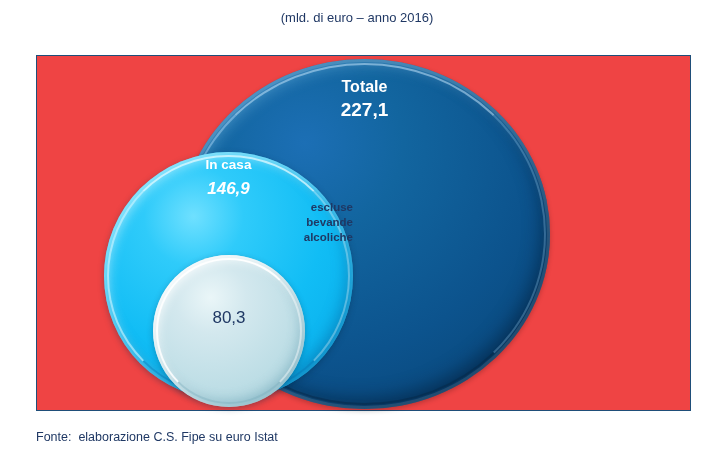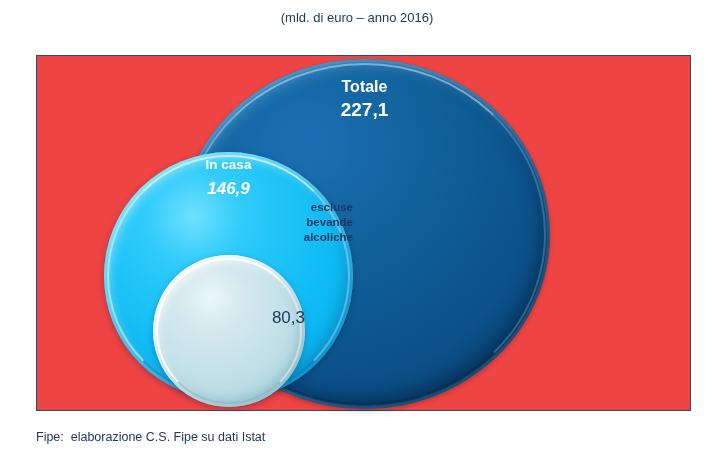--- a/index.html
+++ b/index.html
@@ -219,21 +219,20 @@
     font-weight: normal;
     color: #1F3864;
     line-height: 19px;
   }
   #label-fuoricasa .series-value {
     font-size: 17px;
     font-weight: normal;
     color: #1F3864;
     line-height: 24px;
     margin-top: 7px;
-    text-align: right;
   }
 
   
   #source-note {
     position: absolute;
     left: 36px;
     top: 430px;
     font-size: 12.5px;
     color: #1F3864;
     white-space: pre;
@@ -272,13 +271,13 @@
     <div class="series-note">bevande</div>
     <div class="series-note">alcoliche</div>
   </div>
 
   <div class="label-group" id="label-fuoricasa">
     <div class="series-value">80,3</div>
   </div>
 
 </div>
 
-<div id="source-note">Fipe:  elaborazione C.S. Fipe su dati Istat</div>
+<div id="source-note">Fonte:  elaborazione C.S. Fipe su euro Istat</div>
 
 </body></html>

